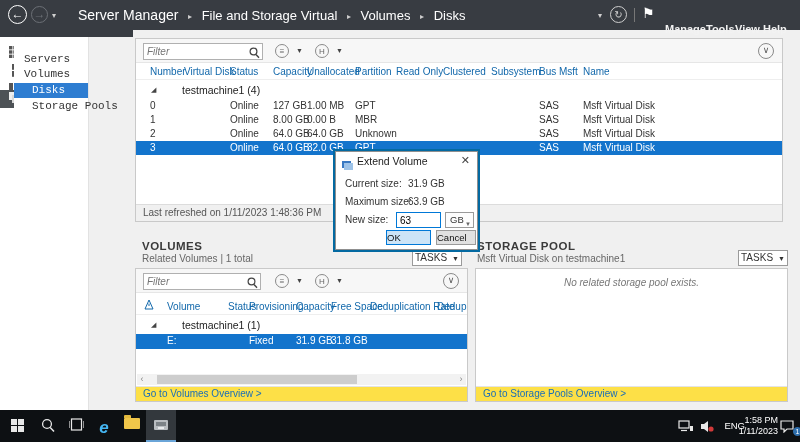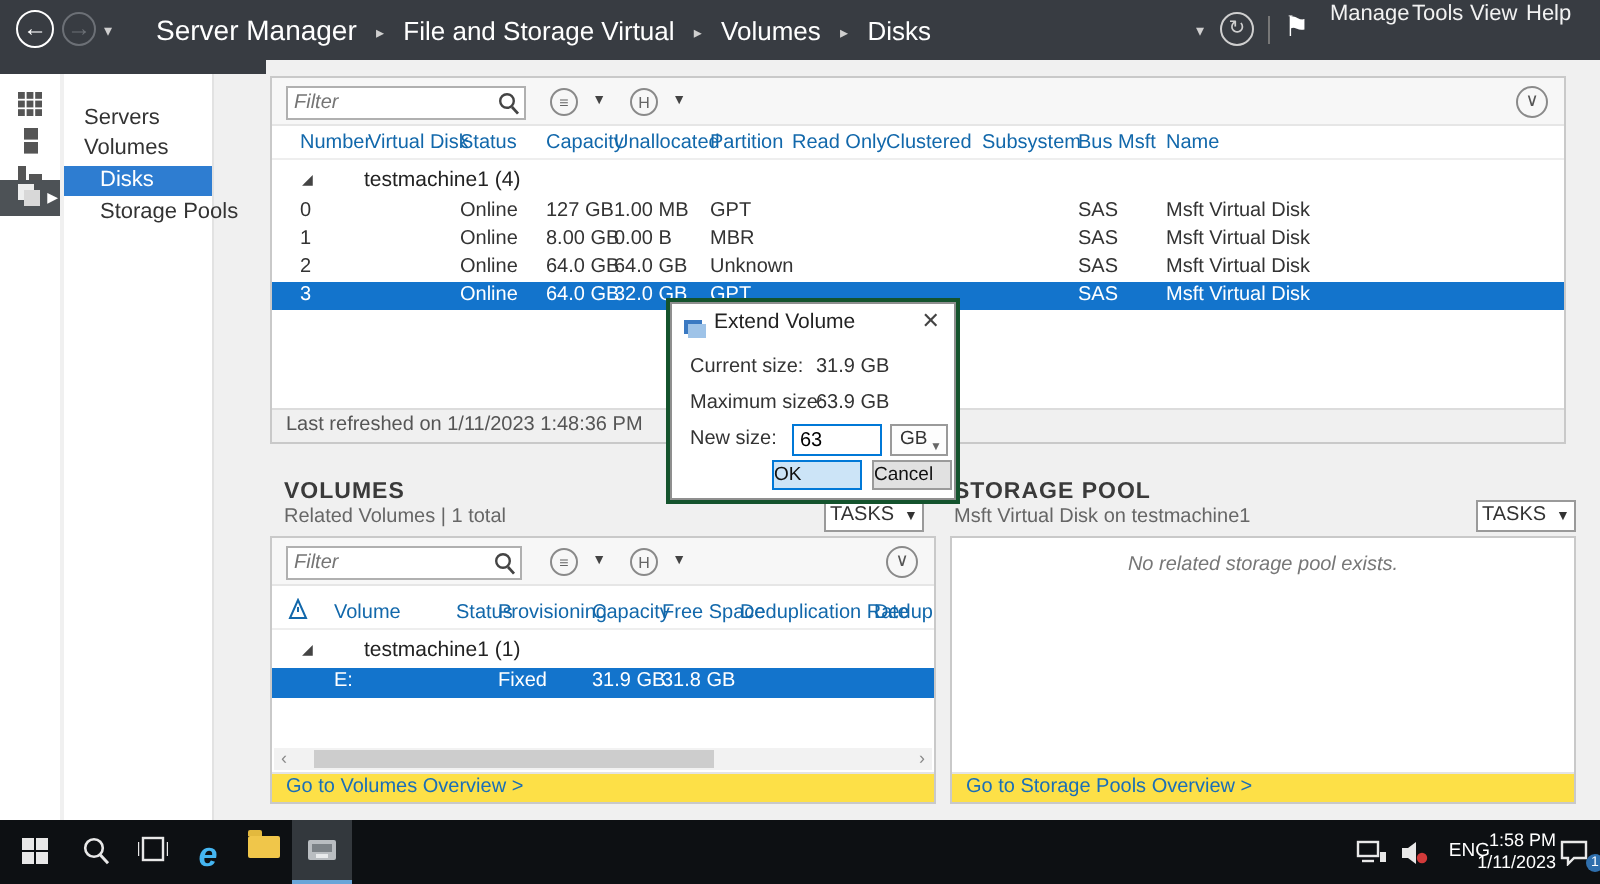--- a/index.html
+++ b/index.html
@@ -10,33 +10,33 @@
   
   .topbar { position:absolute; left:0; top:0; width:800px; height:30px; background:#383c42; color:#fff; }
   .topbar-notch { position:absolute; left:0; top:30px; width:133px; height:7px; background:#383c42; }
   .nav-circle { position:absolute; top:5px; width:19px; height:19px; border:1px solid #fff; border-radius:50%;
                 color:#fff; text-align:center; line-height:17px; font-size:12px; cursor:pointer; }
   .nav-circle.fwd { border-color:#6c7076; color:#6c7076; width:17px; height:17px; top:6px; line-height:15px; }
   .tb-caret { position:absolute; top:11px; font-size:8px; color:#cfcfcf; }
   .breadcrumb { position:absolute; left:78px; top:7px; font-size:13px; white-space:nowrap; }
   .breadcrumb .crumb-root { font-size:14px; }
   .breadcrumb .sep { font-size:8px; color:#cfcfcf; padding:0 6px; vertical-align:1px; }
-  .tb-menu { position:absolute; top:1px; font-size:11px; color:#f2f2f2; cursor:pointer; }
+  .tb-menu { position:absolute; top:23px; font-size:11px; color:#f2f2f2; cursor:pointer;font-weight:bold; }
   .tb-refresh { position:absolute; top:6px; width:17px; height:17px; border:1px solid #cfcfcf; border-radius:50%;
                 text-align:center; line-height:15px; font-size:10px; color:#cfcfcf; }
   .tb-divider { position:absolute; top:8px; width:1px; height:14px; background:#777; }
   .tb-flag { position:absolute; top:5px; font-size:14px; color:#fff; }
 
   
   .iconstrip { position:absolute; left:0; top:37px; width:30px; height:373px; background:#fff; }
   .strip-icon { position:absolute; left:0; width:30px; height:17px; text-align:center; cursor:pointer; }
   .strip-icon svg { display:block; margin:2px auto; }
   .strip-icon.sel { background:#4d5256; height:18px; }
   .strip-sel-arrow { position:absolute; right:1px; top:5px; font-size:7px; color:#fff; }
-  .navpanel { position:absolute; left:32px; top:37px; width:75px; height:373px; background:#fff; border-right:1px solid #e2e2e2; }
+  .navpanel { position:absolute; left:14px; top:37px; width:75px; height:373px; background:#fff; border-right:1px solid #e2e2e2;font-family:Liberation Mono, monospace; }
   .nav-item { position:absolute; left:0; width:74px; height:15px; font-size:11px; color:#333; line-height:15px; cursor:pointer; white-space:nowrap; }
   .nav-item .lbl { padding-left:10px; }
   .nav-item.child .lbl { padding-left:18px; }
   .nav-item.sel { background:#2e7dd1; color:#fff; }
 
   
   .panel { position:absolute; background:#fff; border:1px solid #c9c9c9; overflow:hidden; }
   .filter-row { position:absolute; left:0; right:0; top:0; height:24px; background:#f7f7f7; border-bottom:1px solid #e6e6e6; }
   .filter-box { position:absolute; top:4px; height:17px; background:#fff; border:1px solid #b0b0b0; }
   .filter-box input { position:absolute; left:3px; top:0; width:80%; height:15px; border:none; outline:none;
@@ -75,21 +75,21 @@
   .tasks-btn .car { font-size:7px; padding-left:5px; }
   .go-link { position:absolute; left:0; right:0; bottom:0; height:15px; background:#fde047; border-top:1px solid #e4e4e4; }
   .go-link a { position:absolute; left:7px; top:1px; font-size:10px; color:#1a6eb8; text-decoration:none; cursor:pointer; white-space:nowrap; }
 
   
   .hscroll { position:absolute; left:1px; right:1px; height:11px; background:#f2f2f2; }
   .hscroll .arrow { position:absolute; top:0; width:10px; height:11px; font-size:9px; color:#888; text-align:center; line-height:10px; cursor:pointer; }
   .hscroll .thumb { position:absolute; left:20px; top:1px; width:200px; height:9px; background:#cdcdcd; cursor:pointer; }
 
   
-  .dialog-hl { position:absolute; left:333px; top:149px; width:147px; height:103px; border:2px solid #14532d; }
+  .dialog-hl { position:absolute; left:333px; top:149px; width:147px; height:103px; border:2px solid #0369a1; }
   .dialog { position:absolute; left:0; top:0; right:0; bottom:0; background:#fff; border:1px solid #8f8f8f; }
   .dlg-title { position:absolute; left:7px; top:3px; font-size:10.5px; color:#222; }
   .dlg-close { position:absolute; right:7px; top:2px; font-size:11px; color:#444; cursor:pointer; }
   .dlg-label { position:absolute; left:9px; font-size:10px; color:#333; white-space:nowrap; }
   .dlg-value { position:absolute; left:72px; font-size:10px; color:#333; white-space:nowrap; }
   .dlg-input { position:absolute; left:60px; top:60px; width:45px; height:16px; border:1px solid #0078d7;
                font-size:10px; padding-left:3px; font-family:"Liberation Sans",sans-serif; outline:none; }
   .dlg-unit { position:absolute; left:109px; top:60px; width:29px; height:16px; border:1px solid #9a9a9a; background:#fdfdfd;
               font-size:9.5px; color:#333; line-height:14px; padding-left:4px; cursor:pointer; }
   .dlg-unit .car { position:absolute; right:2px; top:4px; font-size:6px; color:#666; }

